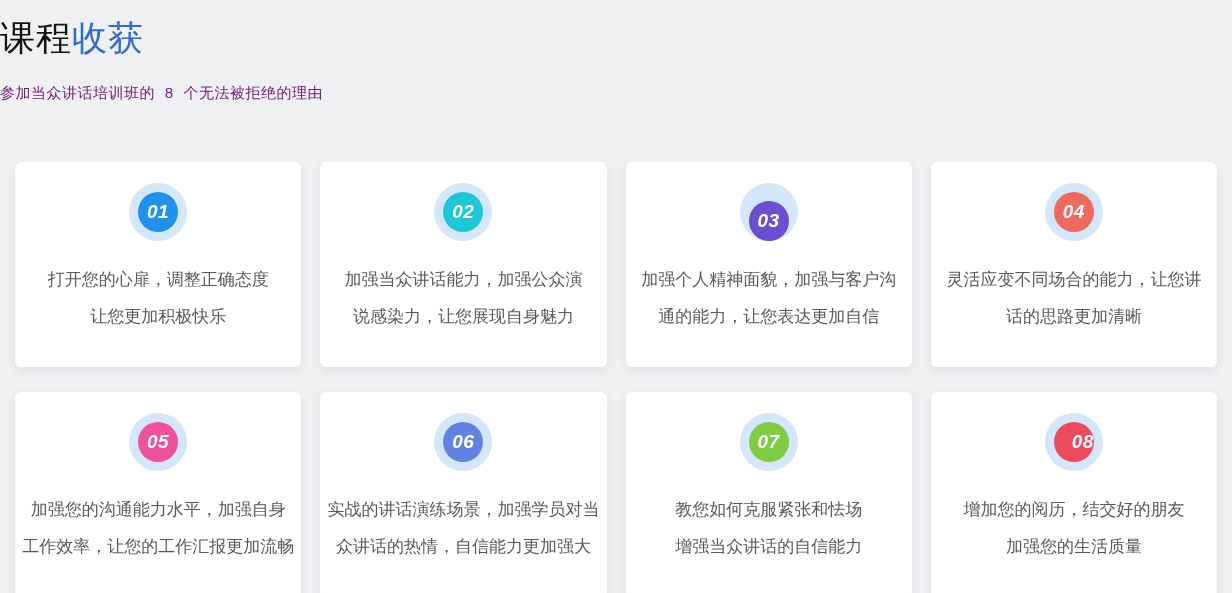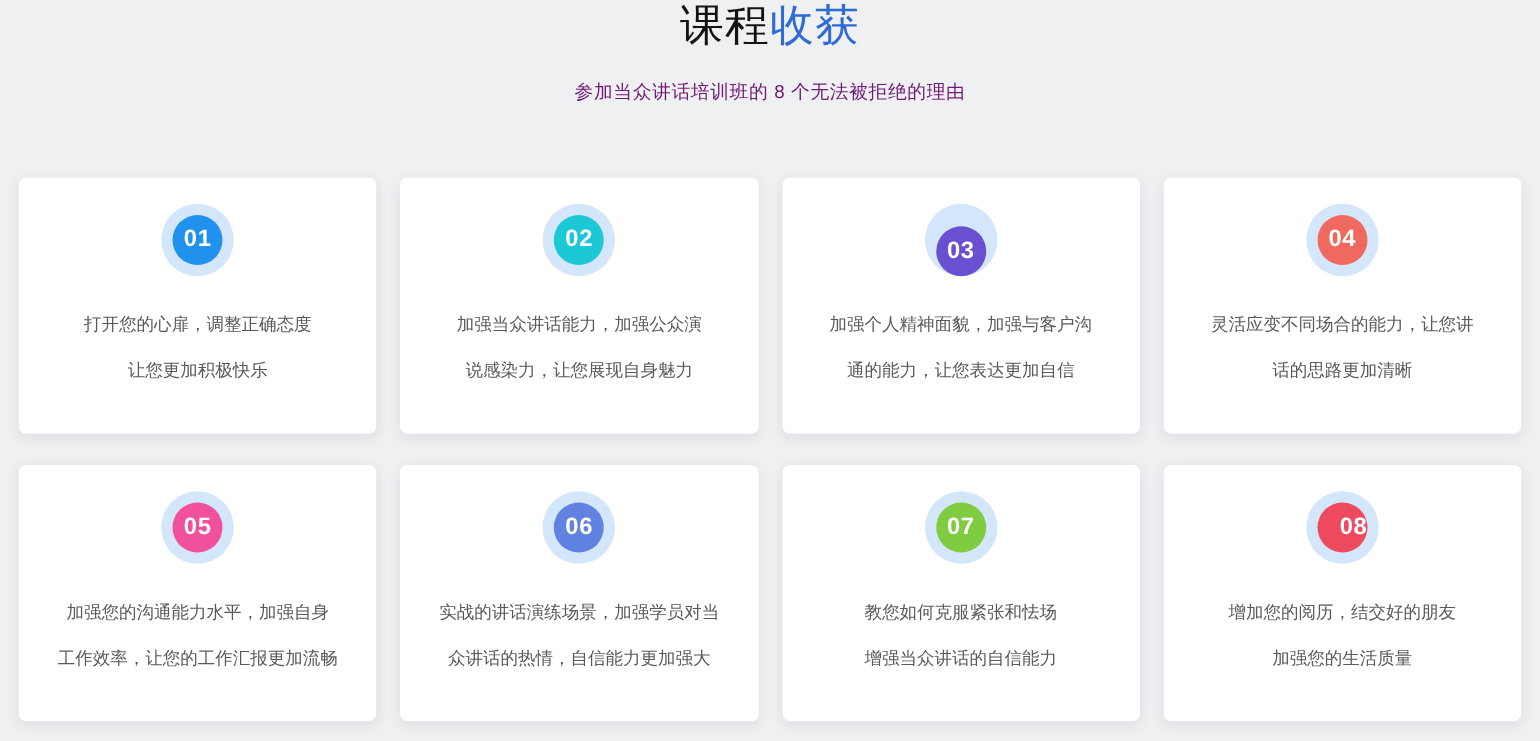--- a/index.html
+++ b/index.html
@@ -1,21 +1,21 @@
 <!DOCTYPE html>
 <html><head>
 <meta charset="utf-8">
 <style>
   * { box-sizing: border-box; margin: 0; padding: 0; }
   html, body { width: 1232px; height: 593px; overflow: hidden; }
   body {
     background: #eff0f2;
     font-family: "Liberation Sans", "DejaVu Sans", sans-serif;
   }
-  .header { text-align: center; padding-top: 0; }
+  .header { text-align: left; padding-top: 20px; font-family: Liberation Mono, monospace; }
   .page-title {
     font-size: 35px;
     font-weight: 400;
     color: #131313;
     letter-spacing: 1px;
     line-height: 1.2;
   }
   .page-title .accent { color: #2e6bd6; }
   .subtitle {
     margin-top: 22px;
@@ -37,36 +37,37 @@
     text-align: center;
   }
   .badge-halo {
     width: 58px;
     height: 58px;
     margin: 21px auto 0 auto;
     border-radius: 50%;
     display: flex;
     align-items: center;
     justify-content: center;
+    font-style: italic;
   }
   .badge {
     width: 40px;
     height: 40px;
     border-radius: 50%;
     display: flex;
     align-items: center;
     justify-content: center;
     color: #ffffff;
     font-size: 19px;
     font-weight: bold;
     letter-spacing: 0.5px;
   }
   .card-text {
     margin-top: 20px;
-    font-size: 14px;
+    font-size: 17px;
     color: #595959;
     line-height: 37px;
   }
 </style>
 </head>
 <body style="background: rgb(239, 240, 242);">
 
 <div class="header">
   <h1 class="page-title"><span>课程</span><span class="accent" style="color: rgb(46, 107, 214);">收获</span></h1>
   <div class="subtitle" style="color: #701a75;">参加当众讲话培训班的 8 个无法被拒绝的理由</div>

